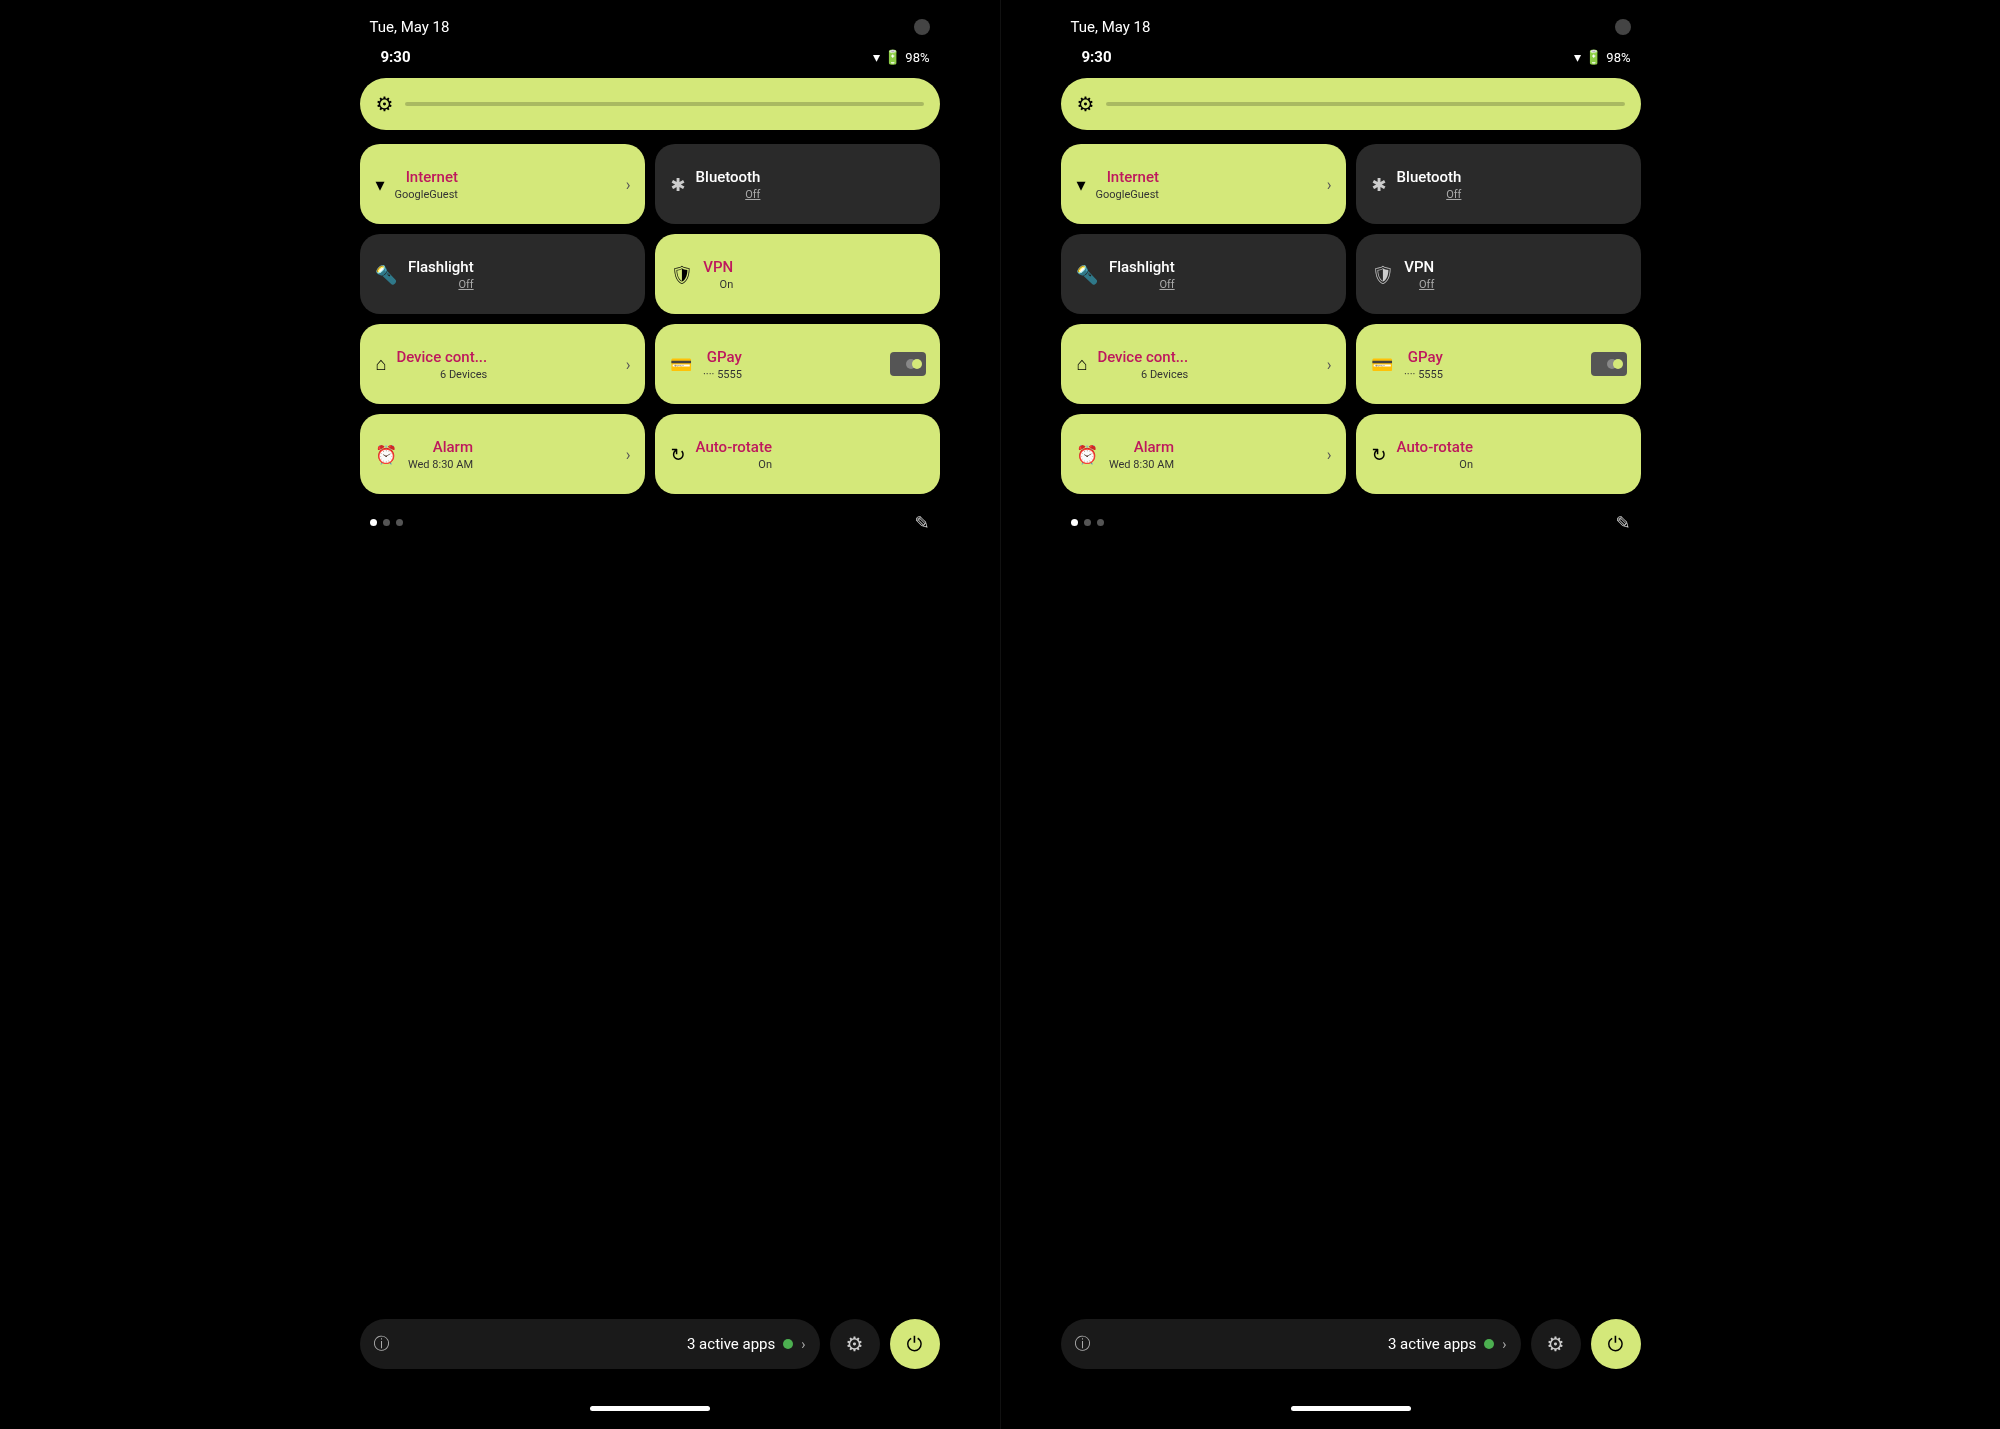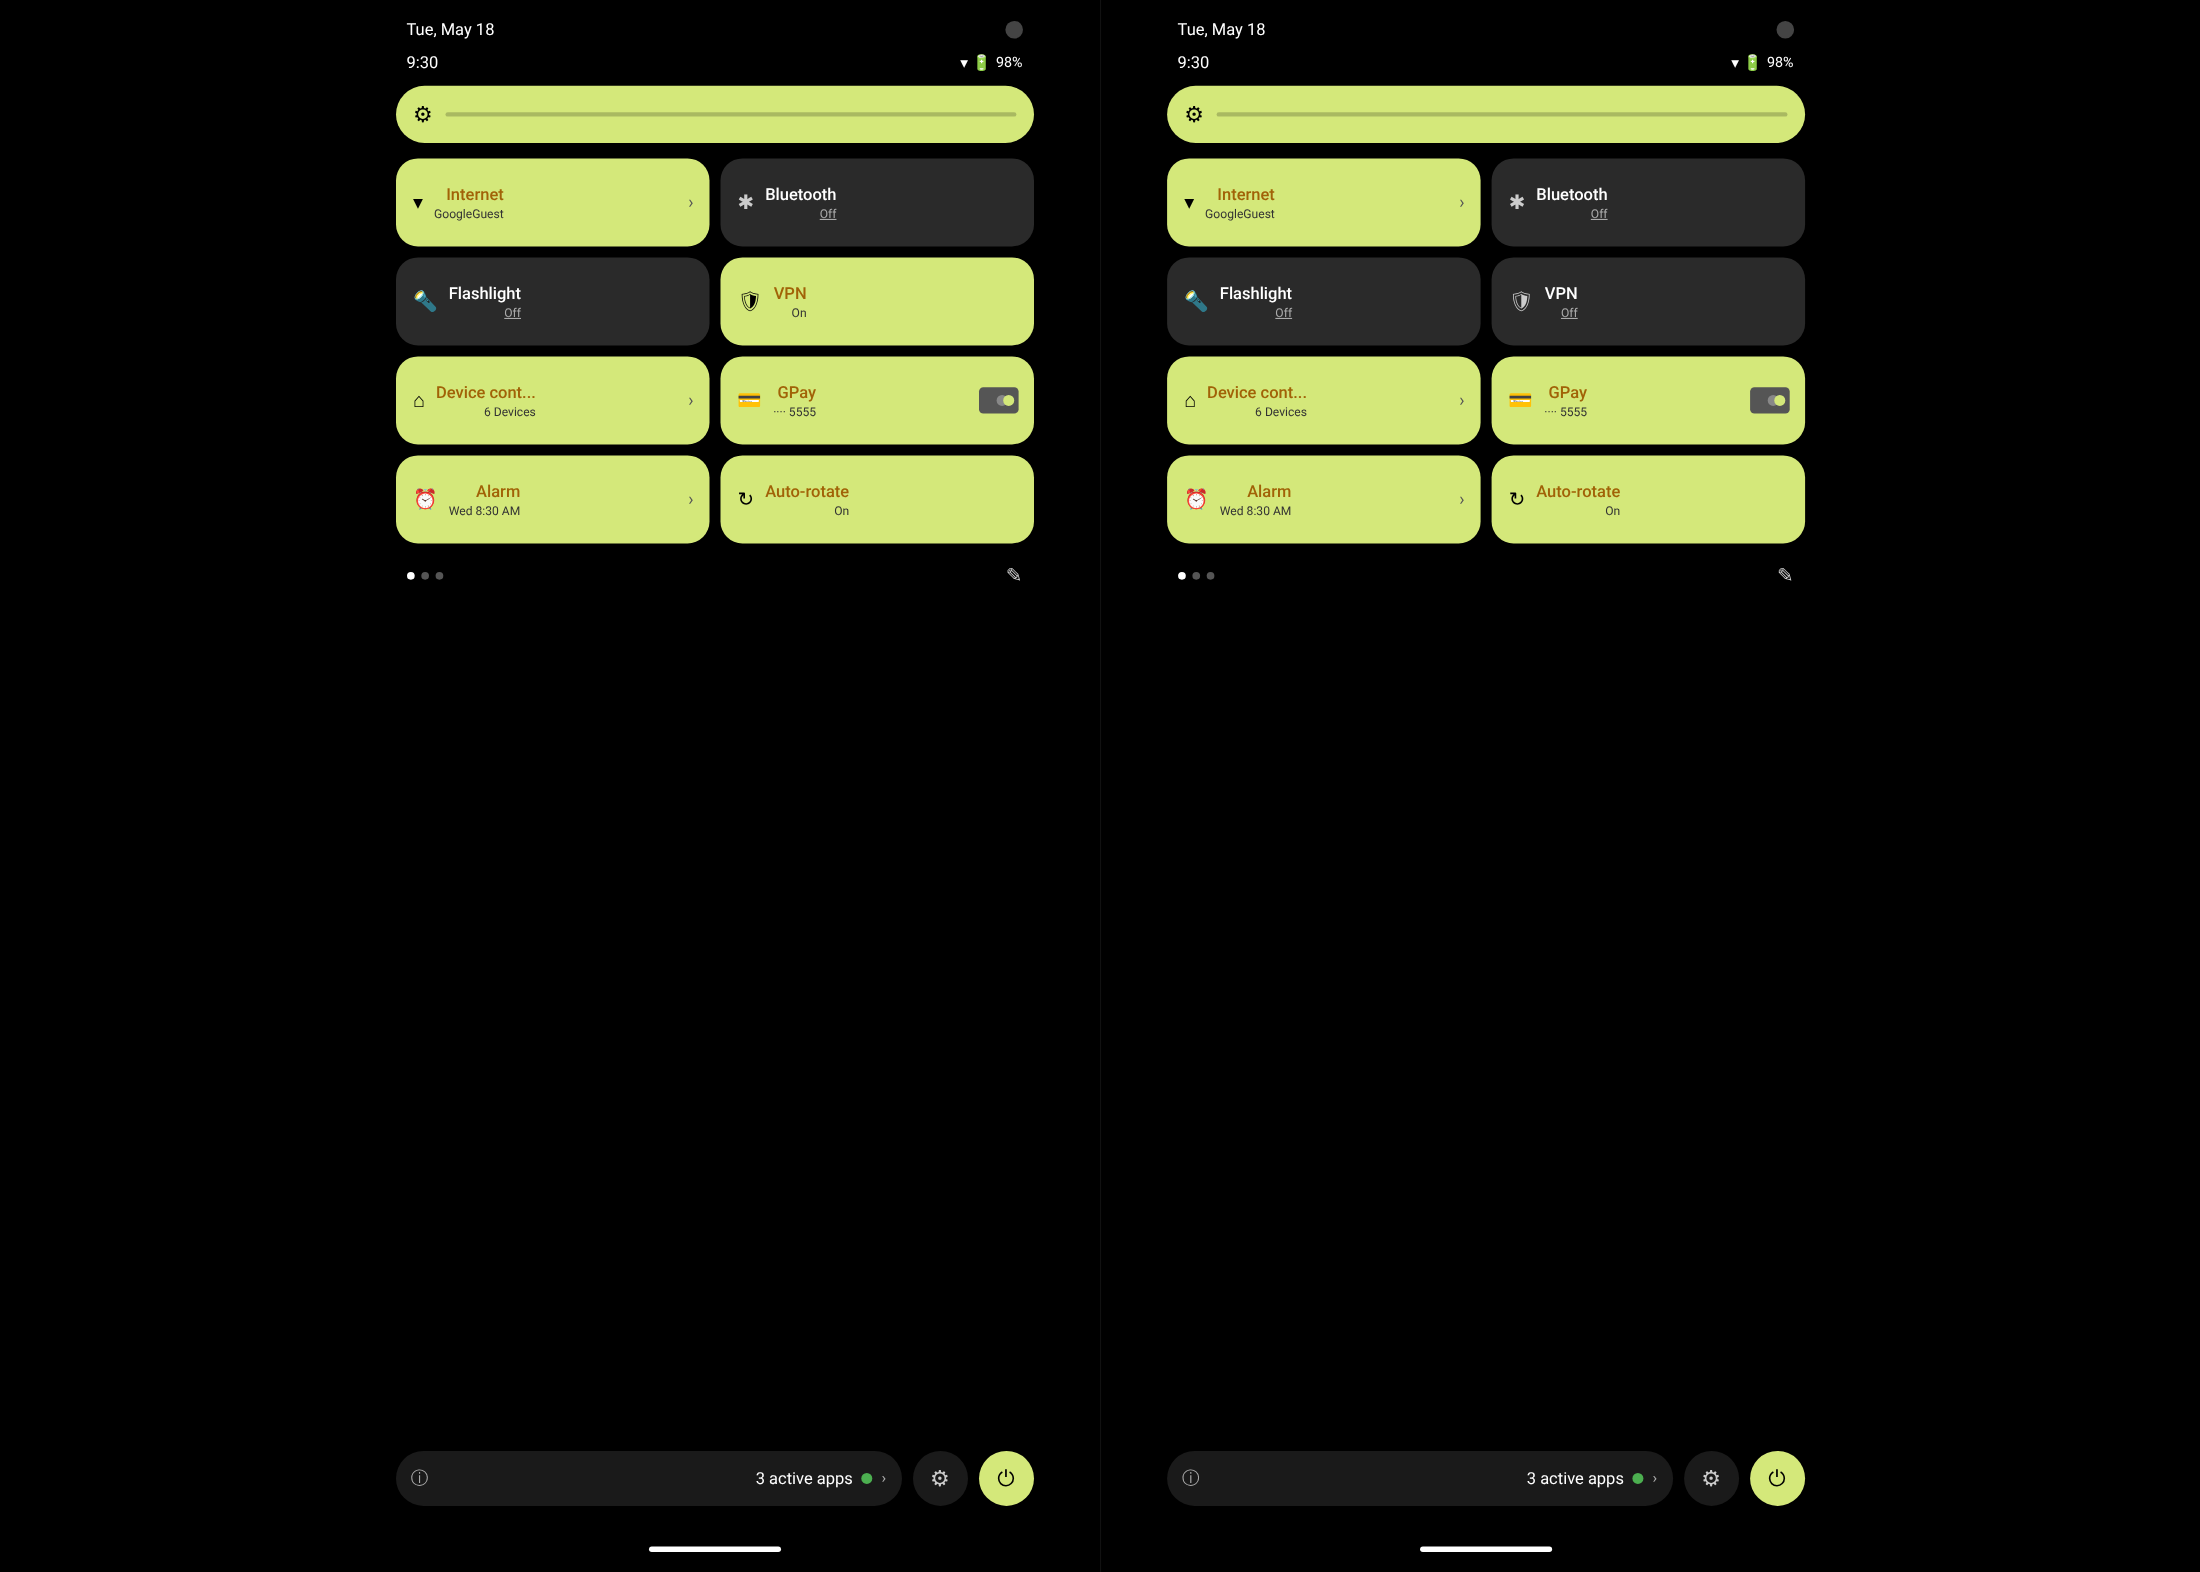--- a/index.html
+++ b/index.html
@@ -53,21 +53,22 @@
       width: 100%;
       display: flex;
       justify-content: space-between;
       align-items: center;
       padding: 4px 10px 12px 10px;
     }
 
     .time-text {
       color: #fff;
       font-size: 15px;
-      font-weight: 400;
+      font-weight: 700;
+      margin-left: 11px;
     }
 
     .status-icons {
       display: flex;
       align-items: center;
       gap: 4px;
       color: #fff;
       font-size: 13px;
     }
 
@@ -142,21 +143,21 @@
       color: #000;
     }
 
     .tile.inactive .tile-icon {
       color: #ccc;
     }
 
     .tile-title {
       font-size: 15px;
       font-weight: 500;
-      color: #a16207;
+      color: #be185d;
       line-height: 1.2;
     }
 
     .tile.inactive .tile-title {
       color: #fff;
     }
 
     .tile-subtitle {
       font-size: 11px;
       color: #333;

